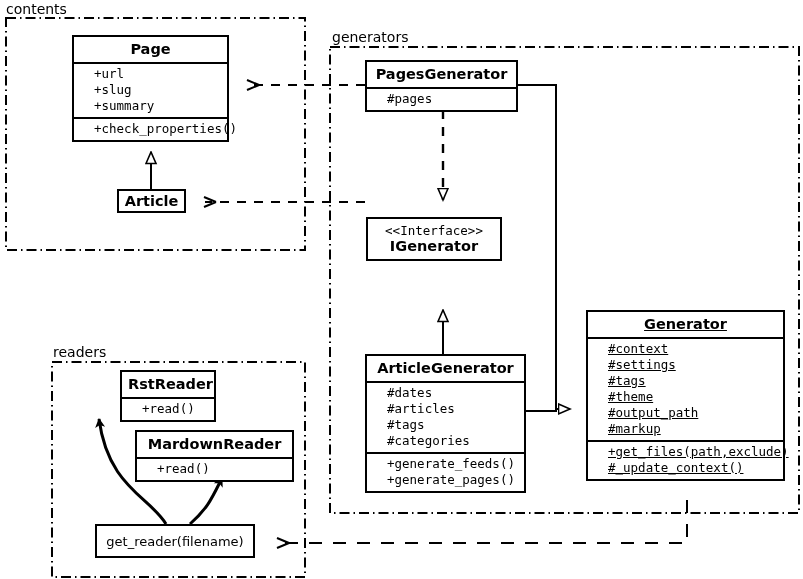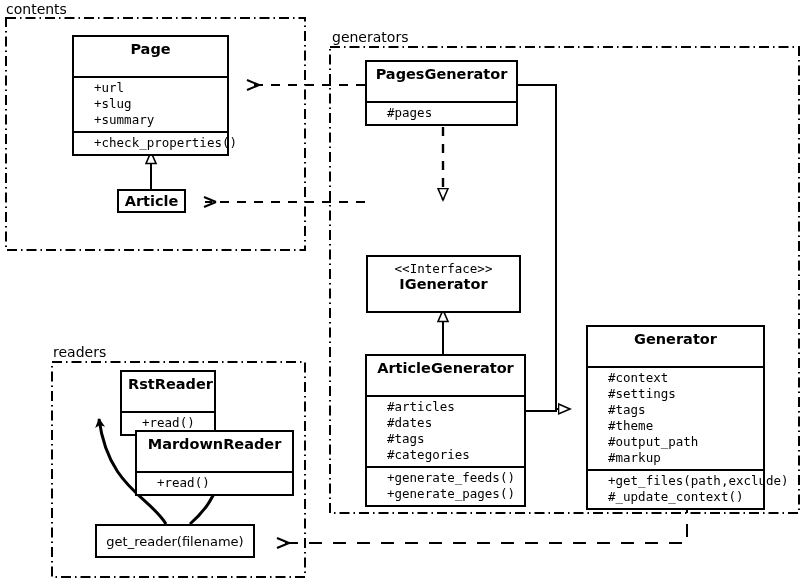--- a/index.html
+++ b/index.html
@@ -40,21 +40,21 @@
     background: #ffffff;
     font-family: "DejaVu Sans Mono", monospace;
     font-size: 12.5px;
     z-index: 5;
   }
   .cls .hdr {
     text-align: center;
     font-family: "DejaVu Sans", sans-serif;
     font-weight: bold;
     font-size: 14.5px;
-    padding: 4px 6px 19px 6px;
+    padding: 4px 6px 5px 6px;
     line-height: 16px;
     white-space: nowrap;
   }
   .cls .stereo {
     display: block;
     font-family: "DejaVu Sans Mono", monospace;
     font-weight: normal;
     font-size: 12.5px;
     line-height: 15px;
   }
@@ -165,42 +165,42 @@
   <div class="hdr" style="padding:0;">Article</div>
 </div>
 
 <div class="cls" id="box-pagesgenerator" style="left:365px; top:60px; width:153px;">
   <div class="hdr">PagesGenerator</div>
   <div class="sec">
     <div>#pages</div>
   </div>
 </div>
 
-<div class="cls" id="box-igenerator" style="left:366px; top:217px; width:155px;margin-top:38px;">
+<div class="cls" id="box-igenerator" style="left:366px; top:217px; width:136px;">
   <div class="hdr">
     <span class="stereo">&lt;&lt;Interface&gt;&gt;</span>
     <span>IGenerator</span>
   </div>
 </div>
 
 <div class="cls" id="box-articlegenerator" style="left:365px; top:354px; width:161px;">
   <div class="hdr">ArticleGenerator</div>
   <div class="sec">
+    <div>#dates</div>
     <div>#articles</div>
-    <div>#dates</div>
     <div>#tags</div>
     <div>#categories</div>
   </div>
   <div class="sec">
     <div>+generate_feeds()</div>
     <div>+generate_pages()</div>
   </div>
 </div>
 
-<div class="cls" id="box-generator" style="left:586px; top:325px; width:179px;">
+<div class="cls" id="box-generator" style="left:586px; top:310px; width:199px;text-decoration:underline;">
   <div class="hdr">Generator</div>
   <div class="sec">
     <div>#context</div>
     <div>#settings</div>
     <div>#tags</div>
     <div>#theme</div>
     <div>#output_path</div>
     <div>#markup</div>
   </div>
   <div class="sec">

